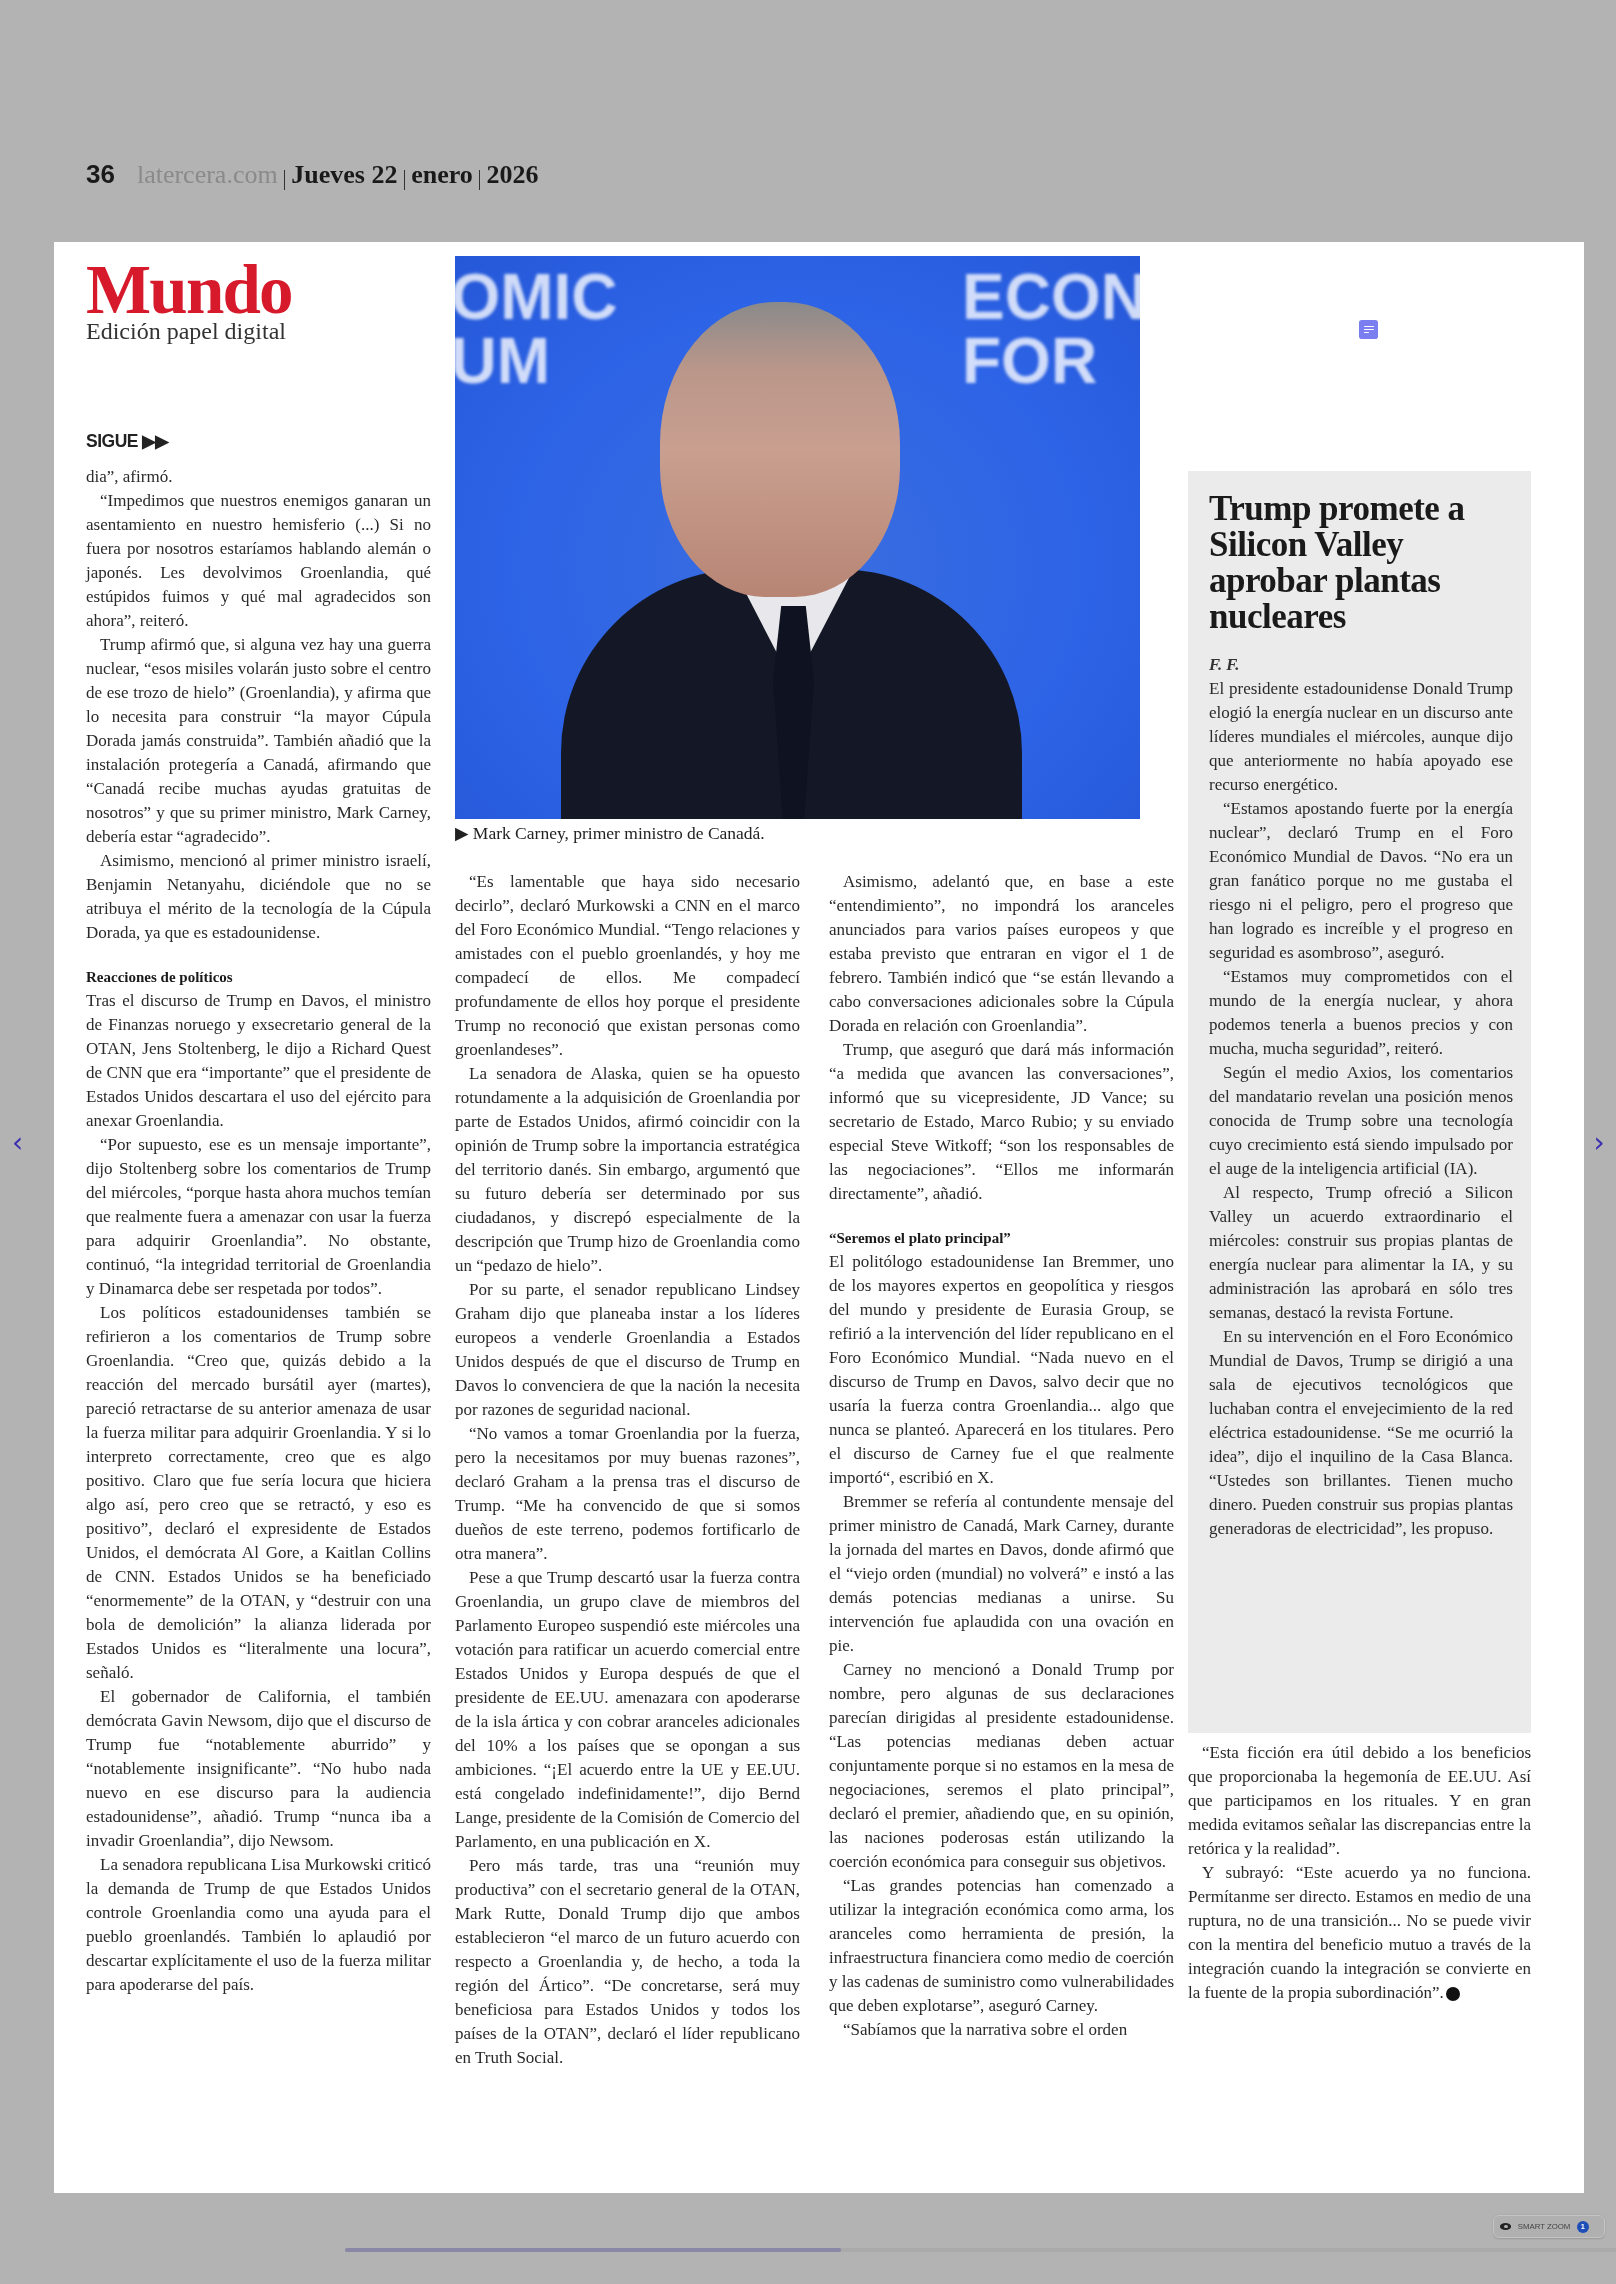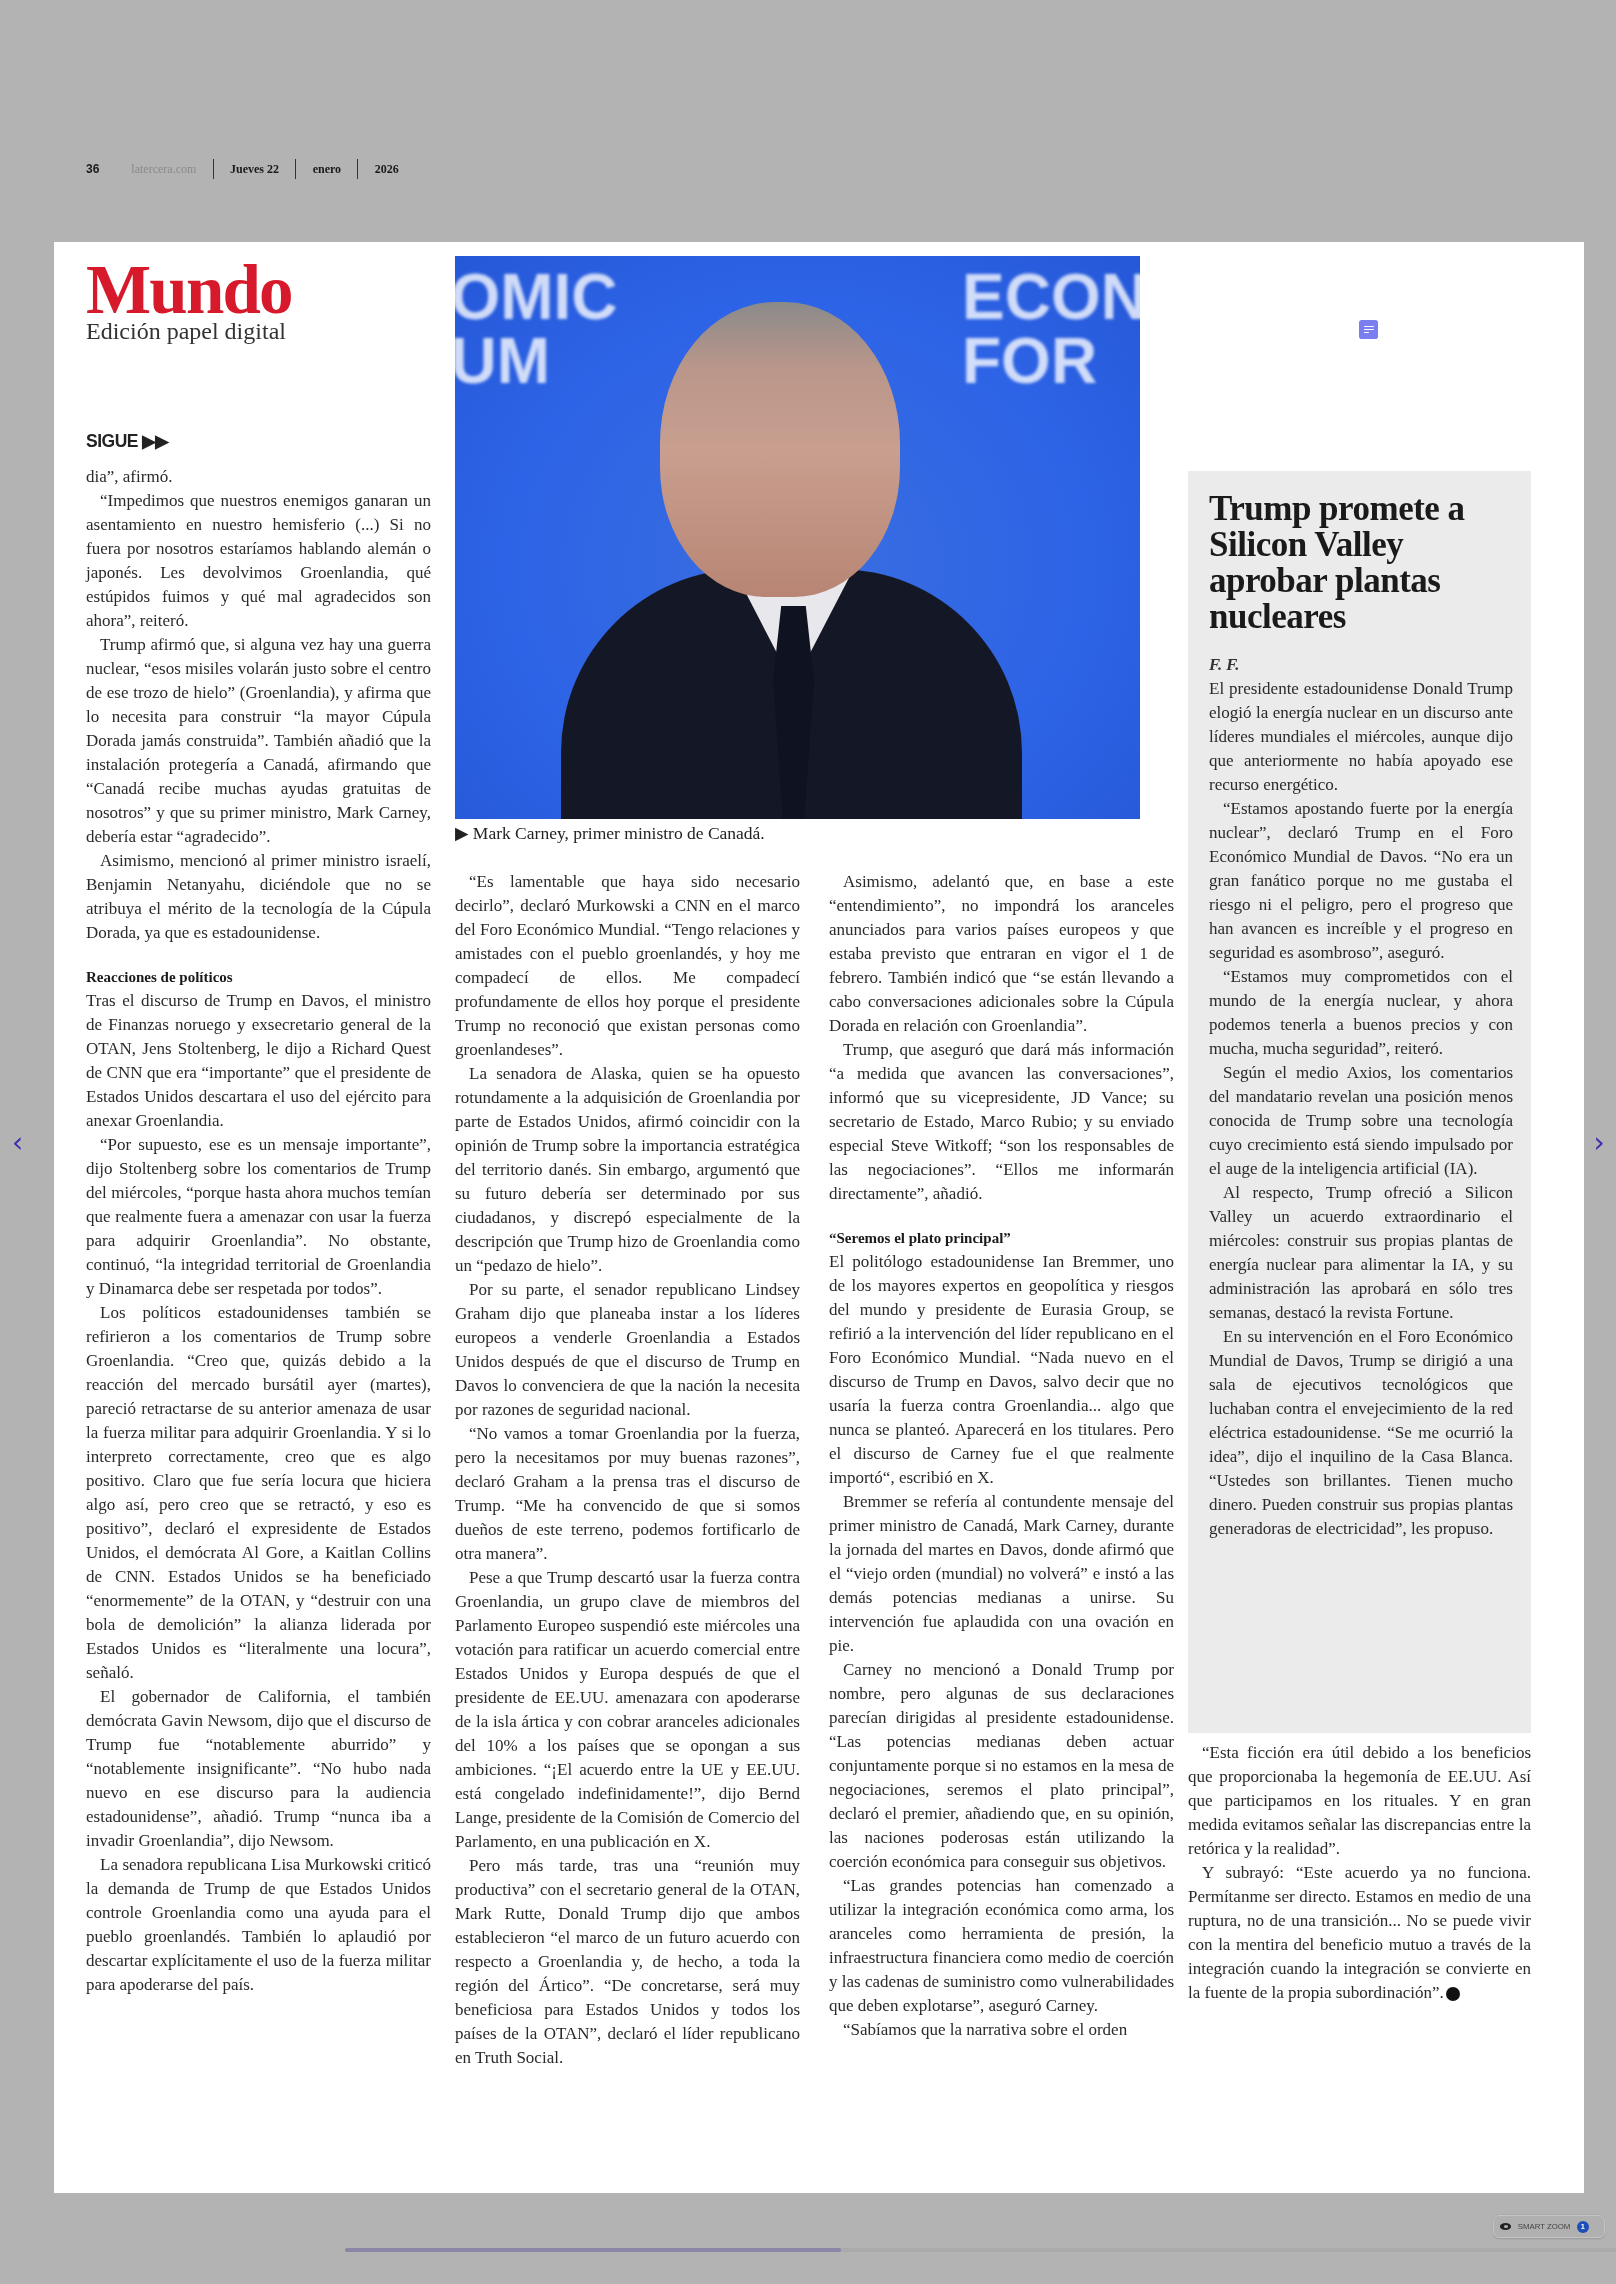--- a/index.html
+++ b/index.html
@@ -1,17 +1,17 @@
 <!DOCTYPE html>
 <html style="font-size:7.4px"><head>
 <meta charset="utf-8">
 <style>
   html,body{margin:0;padding:0;}
   body{width:1616px;height:2284px;background:#b3b3b3;position:relative;overflow:hidden;font-family:"Liberation Serif","DejaVu Serif",serif;color:#2a2a2a;}
-  .folio{position:absolute;left:86px;top:159px;font-size:12px;font-family:"Liberation Serif",serif;display:flex;align-items:center;gap:10px;}
+  .folio{position:absolute;left:86px;top:159px;font-size:26px;font-family:"Liberation Serif",serif;display:flex;align-items:flex-end;gap:0;}
   .folio .num{font-family:"Liberation Sans",sans-serif;font-weight:bold;color:#1a1a1a;margin-right:22px;}
   .folio .site{color:#8a8a8a;}
   .folio .sep{display:inline-block;width:0.9px;height:20px;background:#333;margin:0 6.4px;vertical-align:middle;}
   .folio .bold{font-weight:bold;color:#1a1a1a;}
   .page{position:absolute;left:54px;top:197px;width:1530px;height:1951px;background:#fff;margin-top:45px;}
   .section-title{position:absolute;left:32px;top:9.2px;font-size:69px;font-weight:bold;color:#d71a2b;letter-spacing:-1.8px;}
   .section-sub{position:absolute;left:32px;top:76px;font-size:24px;color:#333;}
   .photo{position:absolute;left:401px;top:14px;width:685px;height:563px;background:radial-gradient(ellipse at 50% 55%, #3a6ee0 0%, #2d63e6 60%, #2558d8 100%);overflow:hidden;}
   .photo .wef{position:absolute;color:rgba(255,255,255,.78);font-family:"Liberation Sans",sans-serif;font-weight:bold;font-size:64px;line-height:1.0;filter:blur(1.4px);}
   .photo .head{position:absolute;left:205px;top:46px;width:240px;height:295px;border-radius:48% 48% 44% 44%;background:linear-gradient(#8a8a8a 0%,#b9968a 22%,#c99f8f 50%,#b88574 100%);}
@@ -110,21 +110,21 @@
   <div class="col c4">
       <p>“Esta ficción era útil debido a los beneficios que proporcionaba la hegemonía de EE.UU. Así que participamos en los rituales. Y en gran medida evitamos señalar las discrepancias entre la retórica y la realidad”.</p>
       <p>Y subrayó: “Este acuerdo ya no funciona. Permítanme ser directo. Estamos en medio de una ruptura, no de una transición... No se puede vivir con la mentira del beneficio mutuo a través de la integración cuando la integración se convierte en la fuente de la propia subordinación”.<span class="endmark"></span></p>
     </div>
 
   <div class="box">
     <h2>Trump promete a Silicon Valley aprobar plantas nucleares</h2>
     <div class="byline">F. F.</div>
     <div class="col">
         <p class="ni">El presidente estadounidense Donald Trump elogió la energía nuclear en un discurso ante líderes mundiales el miércoles, aunque dijo que anteriormente no había apoyado ese recurso energético.</p>
-        <p>“Estamos apostando fuerte por la energía nuclear”, declaró Trump en el Foro Económico Mundial de Davos. “No era un gran fanático porque no me gustaba el riesgo ni el peligro, pero el progreso que han avancen es increíble y el progreso en seguridad es asombroso”, aseguró.</p>
+        <p>“Estamos apostando fuerte por la energía nuclear”, declaró Trump en el Foro Económico Mundial de Davos. “No era un gran fanático porque no me gustaba el riesgo ni el peligro, pero el progreso que han logrado es increíble y el progreso en seguridad es asombroso”, aseguró.</p>
         <p>“Estamos muy comprometidos con el mundo de la energía nuclear, y ahora podemos tenerla a buenos precios y con mucha, mucha seguridad”, reiteró.</p>
         <p>Según el medio Axios, los comentarios del mandatario revelan una posición menos conocida de Trump sobre una tecnología cuyo crecimiento está siendo impulsado por el auge de la inteligencia artificial (IA).</p>
         <p>Al respecto, Trump ofreció a Silicon Valley un acuerdo extraordinario el miércoles: construir sus propias plantas de energía nuclear para alimentar la IA, y su administración las aprobará en sólo tres semanas, destacó la revista Fortune.</p>
         <p>En su intervención en el Foro Económico Mundial de Davos, Trump se dirigió a una sala de ejecutivos tecnológicos que luchaban contra el envejecimiento de la red eléctrica estadounidense. “Se me ocurrió la idea”, dijo el inquilino de la Casa Blanca. “Ustedes son brillantes. Tienen mucho dinero. Pueden construir sus propias plantas generadoras de electricidad”, les propuso.</p>
       </div>
   </div>
 </div>
 
 <div class="side-icon">
   <i style="top:5.5px;width:10px"></i>

